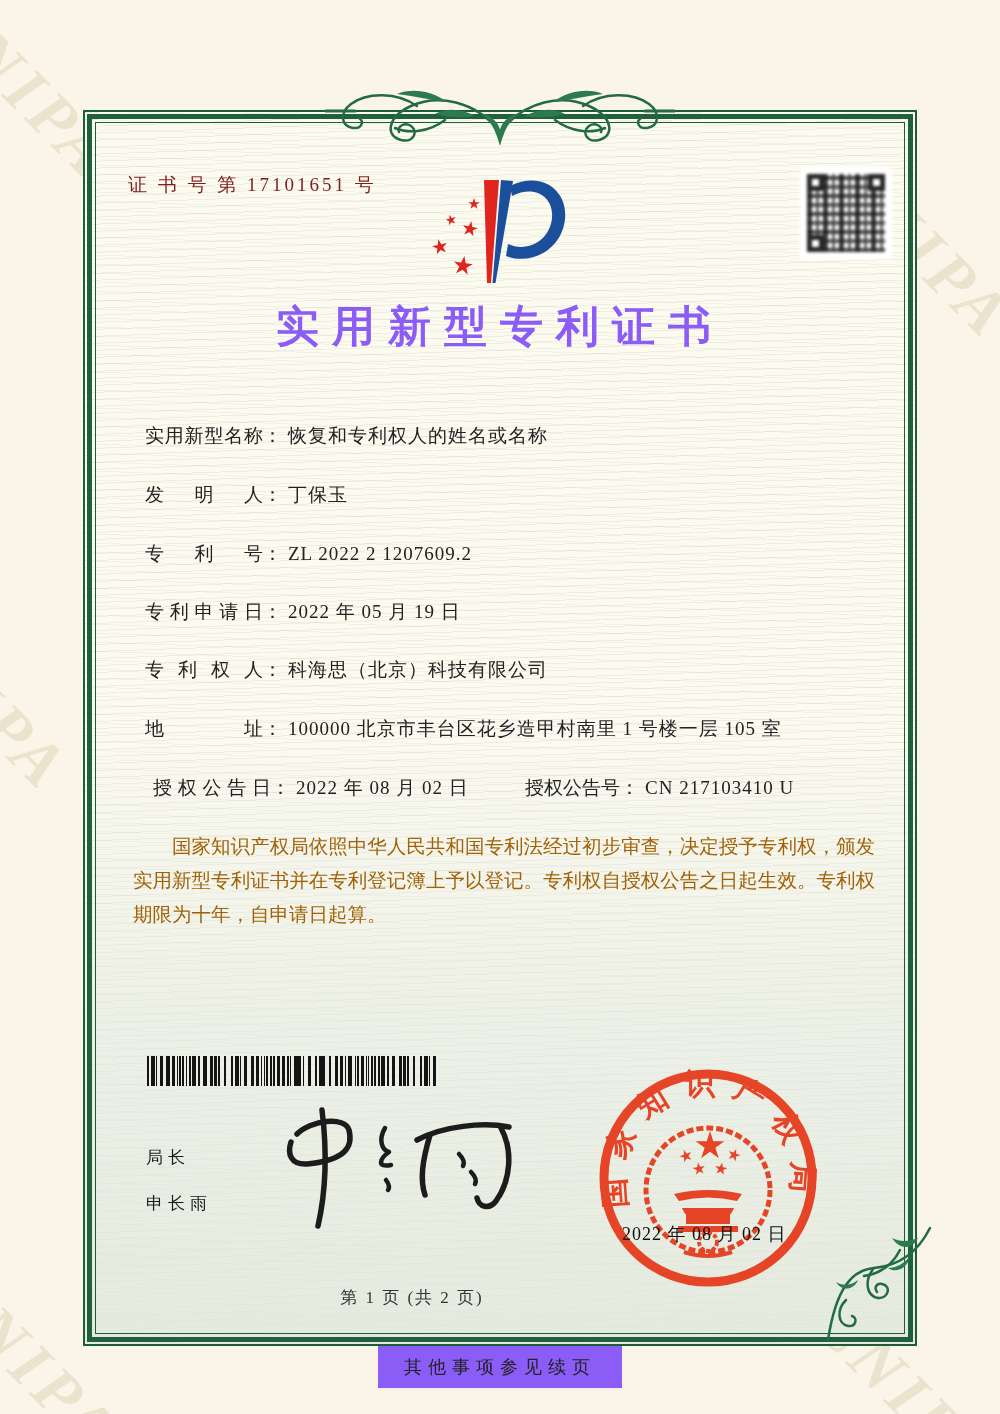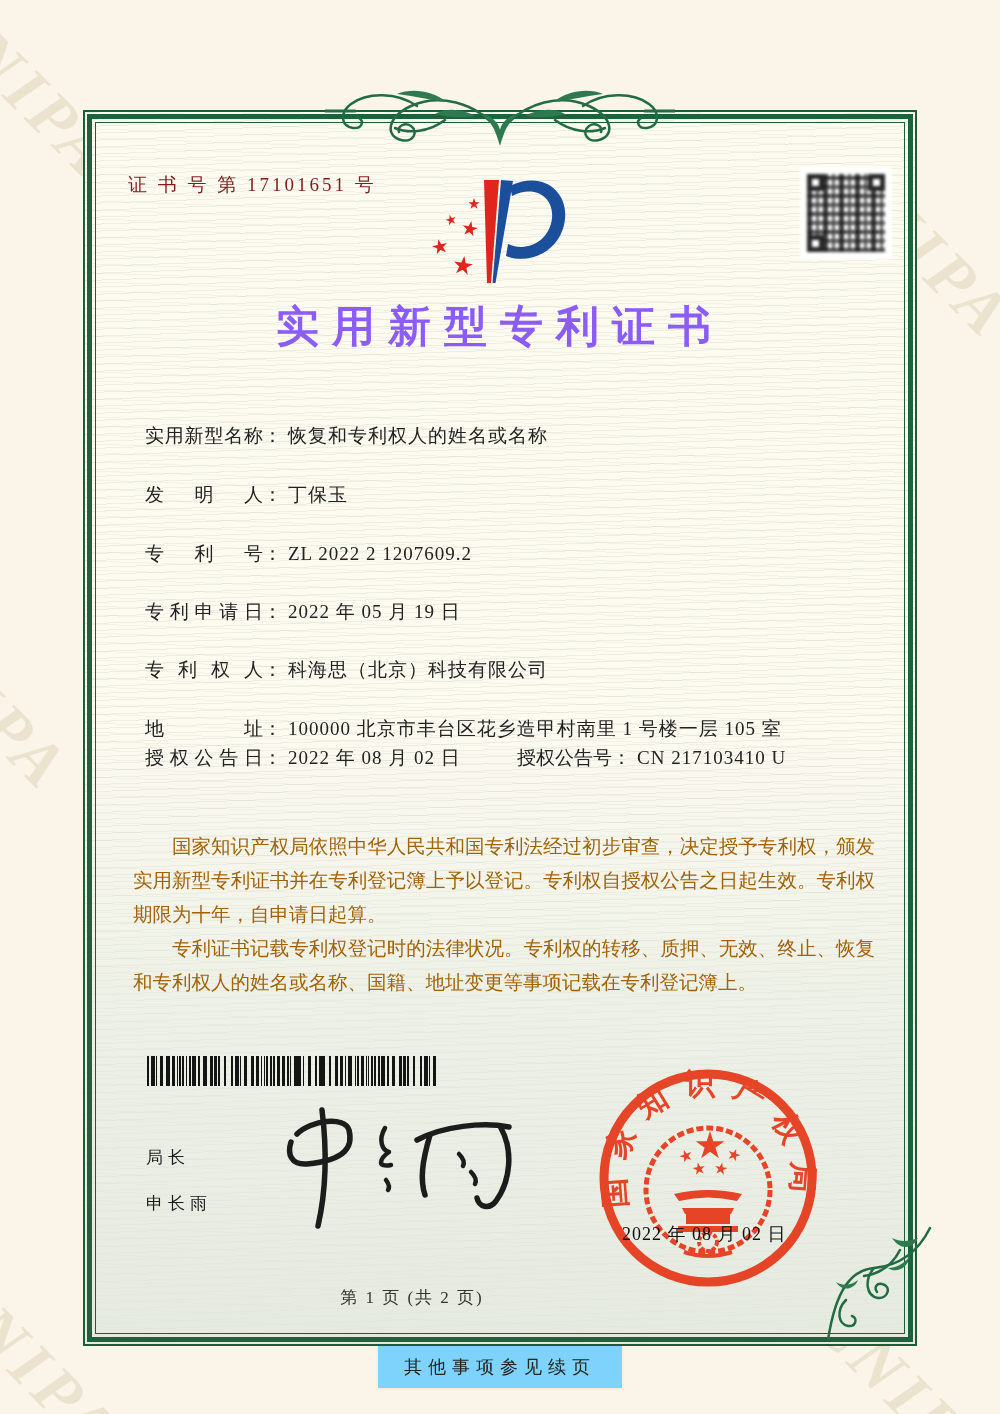--- a/index.html
+++ b/index.html
@@ -59,21 +59,21 @@
   }
 
   .commissioner { position:absolute; left:146px; font-family:"Liberation Sans","DejaVu Sans",sans-serif; font-size:17px; letter-spacing:5px; color:#1c1c1c; }
   .sig { position:absolute; left:265px; top:1102px; }
 
   .seal { position:absolute; left:598px; top:1068px; opacity:.95; }
   .seal-date { position:absolute; left:622px; top:1222px; width:180px; font-size:18px; letter-spacing:1px; color:#111; white-space:nowrap; }
 
   .page-footer { position:absolute; left:0; width:824px; top:1286px; text-align:center; font-size:17px; letter-spacing:2px; color:#333; }
 
-  .cont-note { position:absolute; left:50%; transform:translateX(-50%); top:1346px; background:#7dd3fc; padding:9px 26px; font-size:18px; letter-spacing:6px; color:#222; box-shadow:0 1px 3px rgba(0,0,0,0.06); }
+  .cont-note { position:absolute; left:50%; transform:translateX(-50%); top:1346px; background:#8b5cf6; padding:9px 26px; font-size:18px; letter-spacing:6px; color:#222; box-shadow:0 1px 3px rgba(0,0,0,0.06); }
 </style>
 </head>
 <body>
 
 <div class="page">
 
   <div class="wm" style="left:-30px; top:-20px;">CNIPA</div>
   <div class="wm" style="left:868px; top:140px;">CNIPA</div>
   <div class="wm" style="left:608px; top:398px;">CNIPA</div>
   <div class="wm" style="left:-75px; top:592px;">CNIPA</div>
@@ -150,30 +150,29 @@
   </div>
   <div class="frow" style="top:599px;">
     <span class="flabel">专利申请日</span><span class="fcolon">：</span><span class="fvalue">2022 年 05 月 19 日</span>
   </div>
   <div class="frow" style="top:657px;">
     <span class="flabel">专利权人</span><span class="fcolon">：</span><span class="fvalue">科海思（北京）科技有限公司</span>
   </div>
   <div class="frow" style="top:716px;">
     <span class="flabel">地址</span><span class="fcolon">：</span><span class="fvalue">100000  北京市丰台区花乡造甲村南里 1 号楼一层 105 室</span>
   </div>
-  <div class="frow" style="top:745px; width:740px;">
+  <div class="frow" style="top:775px; width:740px;margin-left:8px;">
     <span class="flabel">授权公告日</span><span class="fcolon">：</span><span class="fvalue">2022 年 08 月 02 日</span>
     <span class="grant-no">
       <span>授权公告号</span><span class="fcolon">：</span><span class="fvalue">CN 217103410 U</span>
     </span>
   </div>
 
   <div class="body-text">
     <p>国家知识产权局依照中华人民共和国专利法经过初步审查，决定授予专利权，颁发实用新型专利证书并在专利登记簿上予以登记。专利权自授权公告之日起生效。专利权期限为十年，自申请日起算。</p>
-    <p>专利证书记载专利权登记时的法律状况。专利权的转移、质押、无效、终止、恢复和专利权人的姓名或名称、国籍、地址变更等事项记载在专利登记簿上。</p>
   </div>
 
   <div class="barcode"></div>
 
   <div class="commissioner" style="top:1146px;">局长</div>
   <div class="commissioner" style="top:1192px;">申长雨</div>
 
   <svg class="sig" width="270" height="135" viewBox="0 0 270 135">
     <g stroke="#1c1c1c" fill="none" stroke-width="5.5" stroke-linecap="round" stroke-linejoin="round">
       <path d="M32,32 C46,18 80,14 84,28 C88,44 82,58 42,62 C26,63 22,52 26,40"></path>

